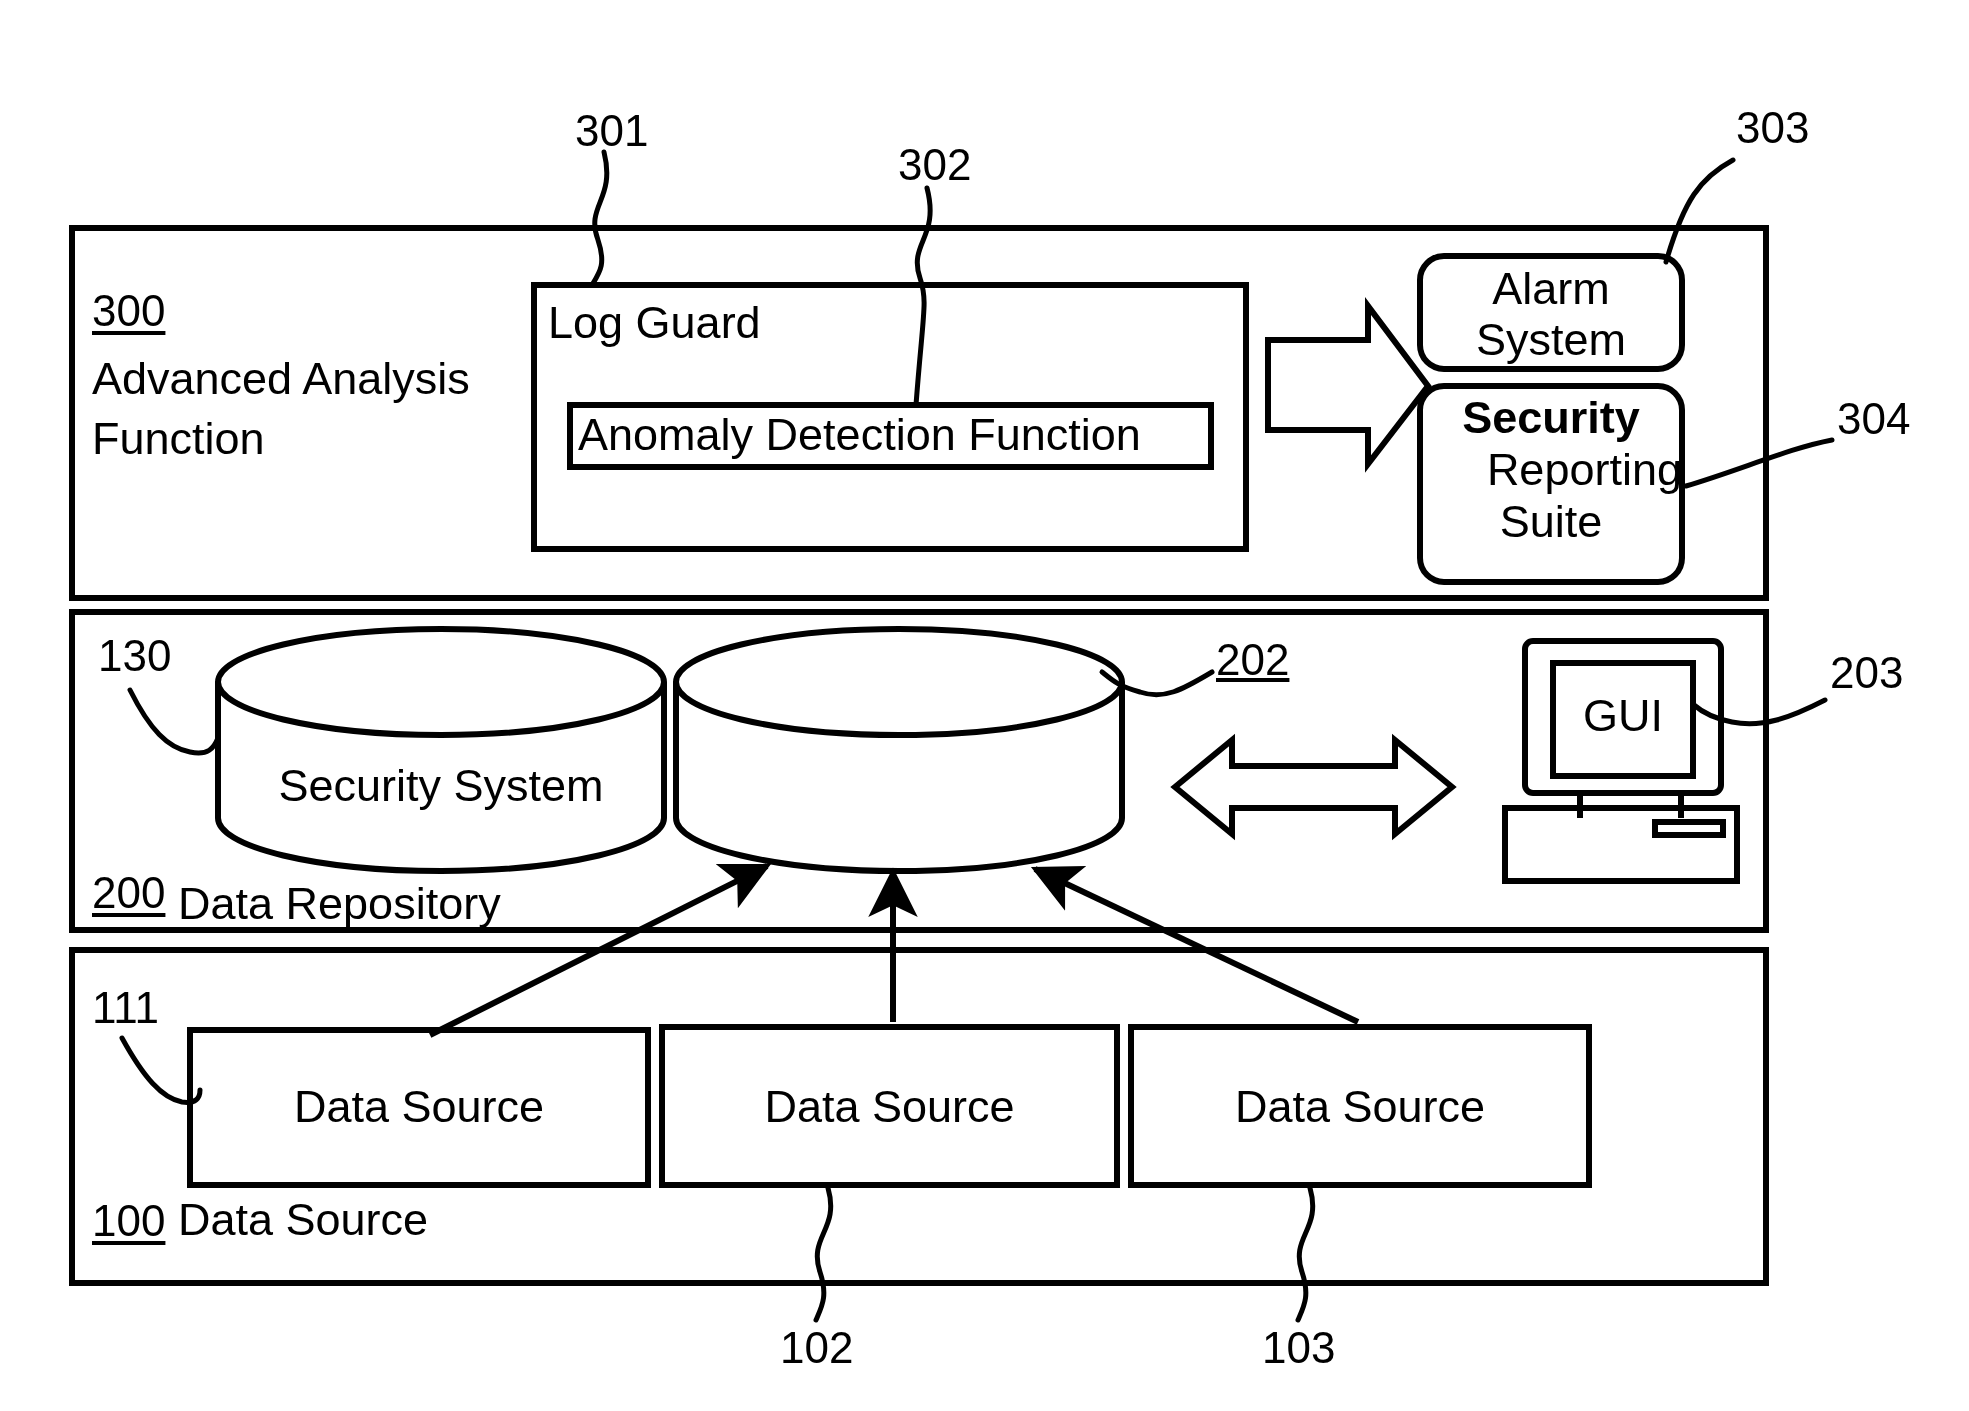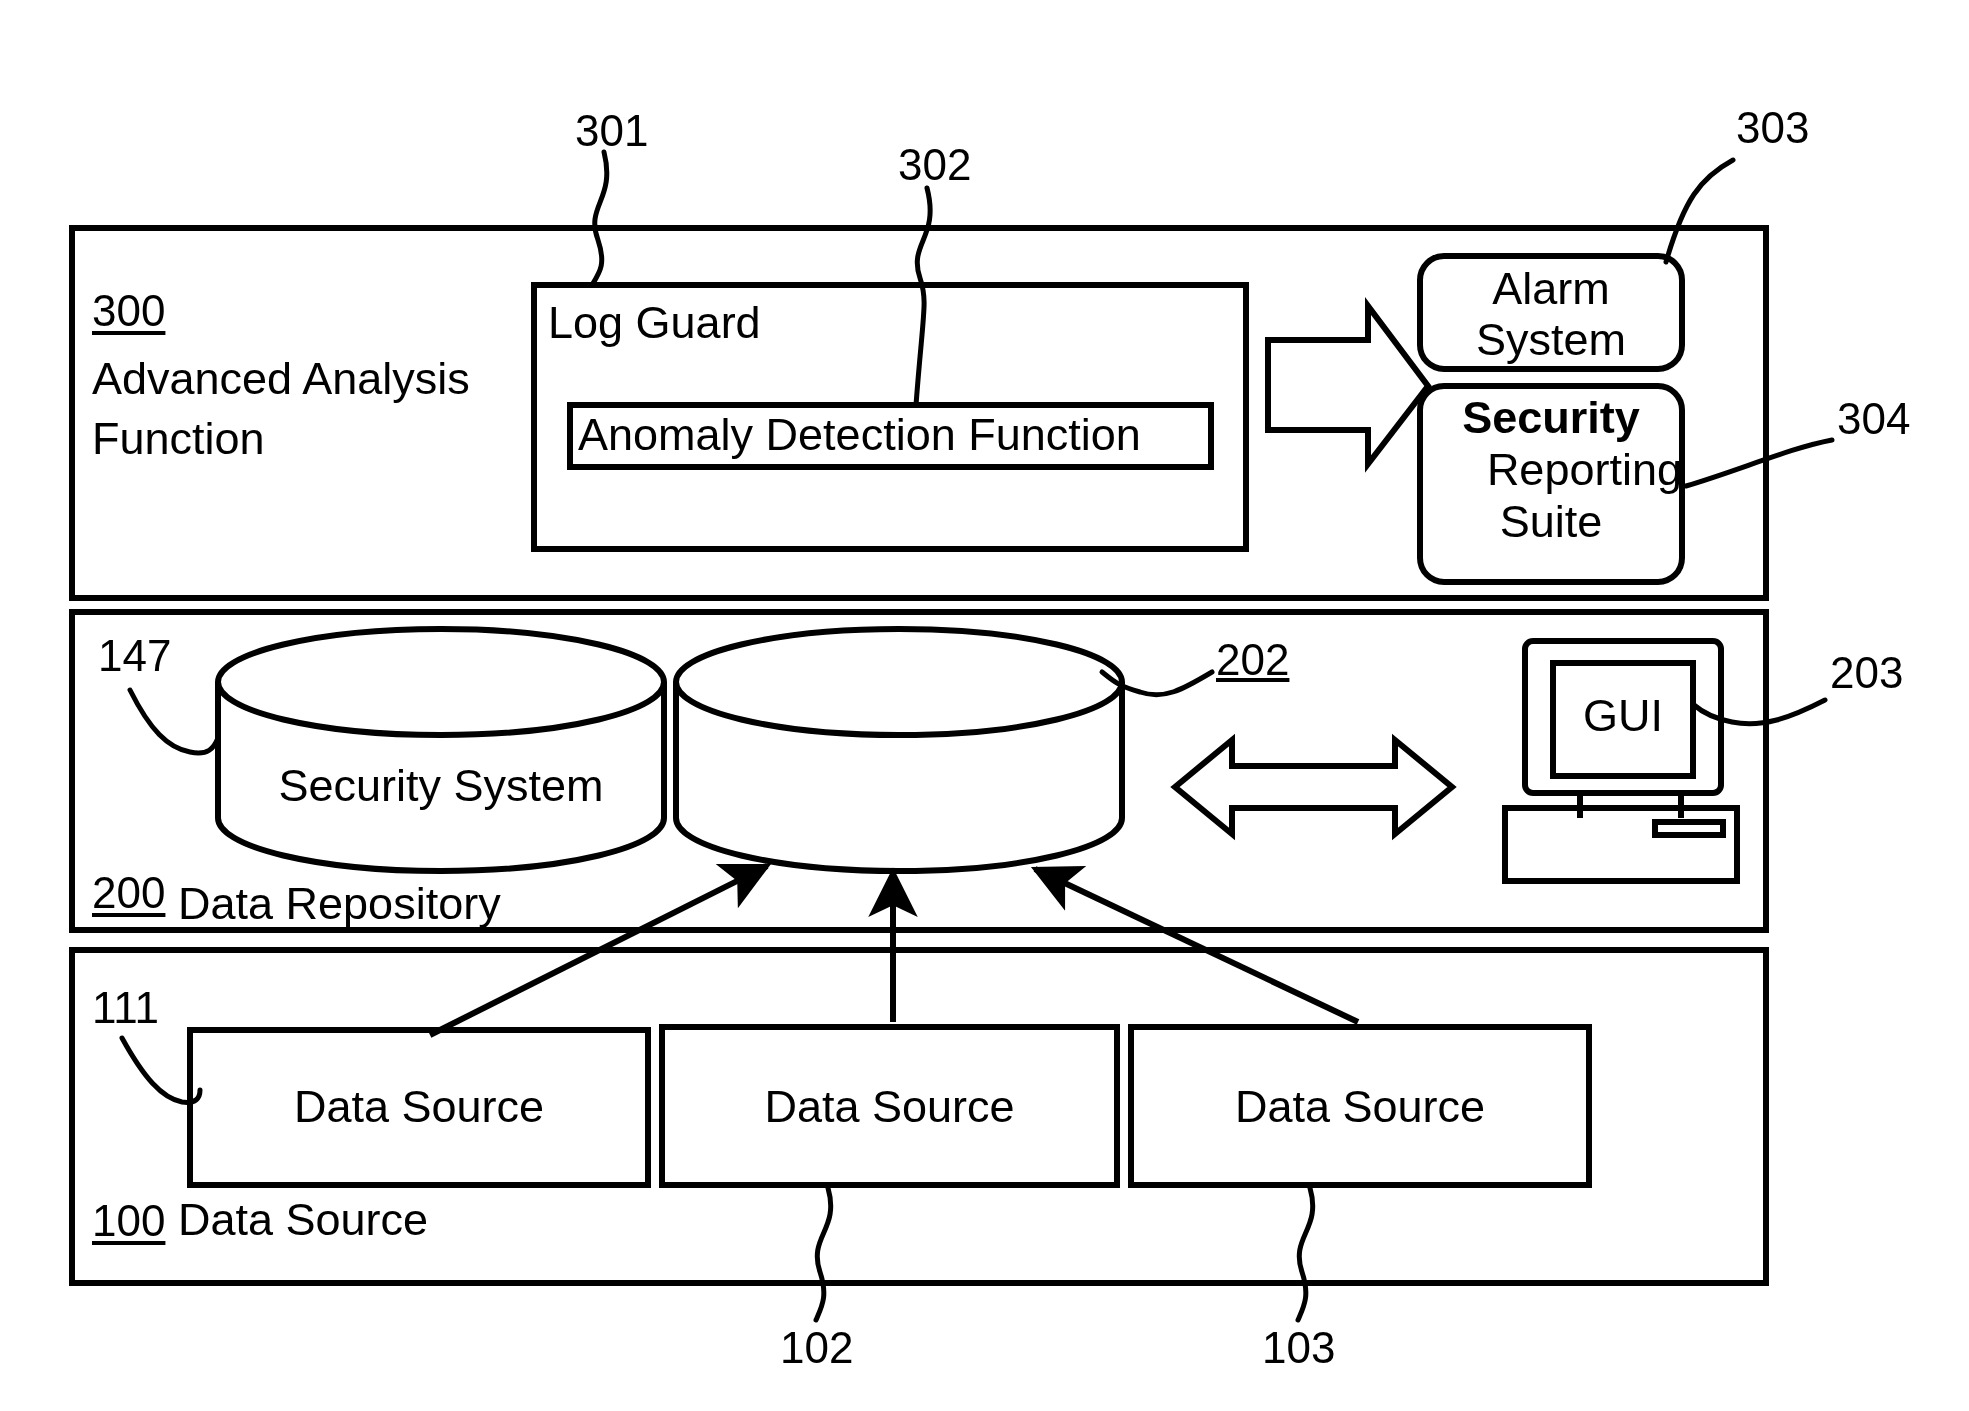--- a/index.html
+++ b/index.html
@@ -96,21 +96,21 @@
 
   <div class="lbl ref" style="left:1736px;top:105px;">303</div>
   <div class="lbl txt center" style="left:1420px;top:316px;width:262px;">System</div>
   <div class="lbl txt center" style="left:1420px;top:265px;width:262px;">Alarm</div>
 
   <div class="lbl ref" style="left:1837px;top:396px;">304</div>
   <div class="lbl txt center" style="left:1420px;top:394px;width:262px;font-weight:bold;">Security</div>
   <div class="lbl txt center" style="left:1420px;top:446px;width:262px;text-align:right;">Reporting</div>
   <div class="lbl txt center" style="left:1420px;top:498px;width:262px;">Suite</div>
 
-  <div class="lbl ref" style="left:98px;top:633px;">147</div>
+  <div class="lbl ref" style="left:98px;top:633px;">130</div>
   <div class="lbl txt center" style="left:218px;top:762px;width:446px;">Security System</div>
 
   <div class="lbl ref" style="left:1216px;top:637px;text-decoration:underline;">202</div>
 
   <div class="lbl ref" style="left:1830px;top:650px;">203</div>
   <div class="lbl txt center" style="left:1553px;top:692px;width:140px;">GUI</div>
 
   <div class="lbl ref-u" style="left:92px;top:870px;">200</div>
   <div class="lbl txt" style="left:178px;top:868px;margin-top:12px;">Data Repository</div>
 

